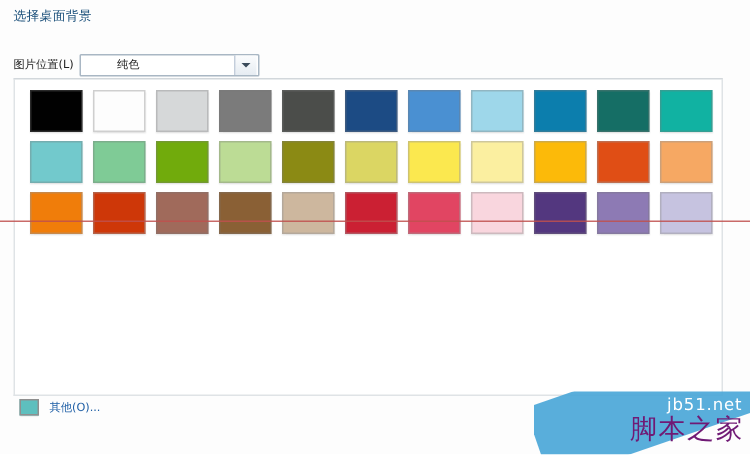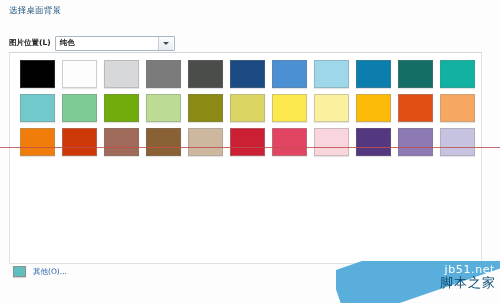--- a/index.html
+++ b/index.html
@@ -15,26 +15,26 @@
   .hdr-title{
     position:absolute;left:9px;top:5px;
     font-size:8.5px;color:#1a4f7a;letter-spacing:.2px;white-space:nowrap;
   }
   .hdr-desc{
     position:absolute;left:9px;top:19px;
     font-size:7.5px;color:#3b3b3b;letter-spacing:.1px;white-space:nowrap;
   }
 
   
-  .loc-row{position:absolute;left:9px;top:35px;height:16px;display:flex;align-items:center;font-weight:bold;}
+  .loc-row{position:absolute;left:9px;top:35px;height:16px;display:flex;align-items:center;}
   .loc-label{font-size:7.5px;color:#222;white-space:nowrap;margin-right:4px;}
   .combo{
     position:relative;width:120px;height:15px;box-sizing:border-box;
     background:#ffffff;border:1px solid #a9b7c4;border-radius:1px;
-    display:flex;align-items:center;
+    display:flex;align-items:center;padding-left:20px;
   }
   .combo-value{font-size:7.5px;color:#222;padding-left:4px;white-space:nowrap;}
   .combo-arrow{
     position:absolute;right:1px;top:0;bottom:0;width:14px;
     background:linear-gradient(#fbfcfd,#e6ecf2);
     border-left:1px solid #c4cedb;
     display:flex;align-items:center;justify-content:center;
   }
   .combo-arrow i{
     display:block;width:0;height:0;
@@ -73,33 +73,33 @@
   }
   .other-link{margin-left:7px;font-size:7.5px;color:#1f5fa6;white-space:nowrap;}
 
   
   .redline{
     position:absolute;left:0;top:147px;width:500px;height:1px;
     background:#c0504d;opacity:.85;
   }
 
   
-  .wm{position:absolute;right:0;bottom:0;width:144px;height:42px;overflow:hidden;pointer-events:none;padding-left:20px;}
+  .wm{position:absolute;right:0;bottom:0;width:144px;height:42px;overflow:hidden;pointer-events:none;}
   .wm-band{
     position:absolute;left:-6px;top:11px;width:168px;height:52px;
     background:#4ba7d8;transform:rotate(-19deg);transform-origin:0 0;opacity:.92;
   }
   .wm-url{
     position:absolute;right:5px;top:2px;
     font-size:11px;color:#ffffff;letter-spacing:.6px;
     font-family:"DejaVu Sans","Liberation Sans",sans-serif;
   }
   .wm-cn{
     position:absolute;right:4px;top:13px;
-    font-size:13px;color:#0c4a6e;letter-spacing:1px;white-space:nowrap;
+    font-size:18px;color:#701a75;letter-spacing:1px;white-space:nowrap;
     font-family:Liberation Serif, serif;
   }
 </style>
 </head>
 <body>
 
 <div id="root">
 
   <div class="hdr-title">选择桌面背景</div>
 

